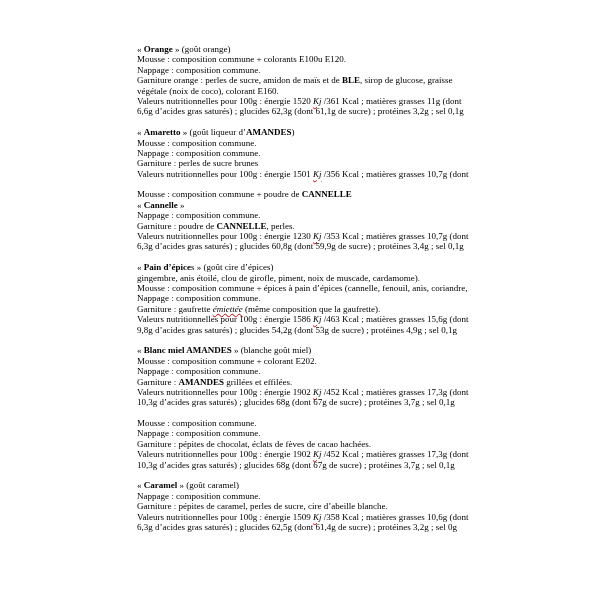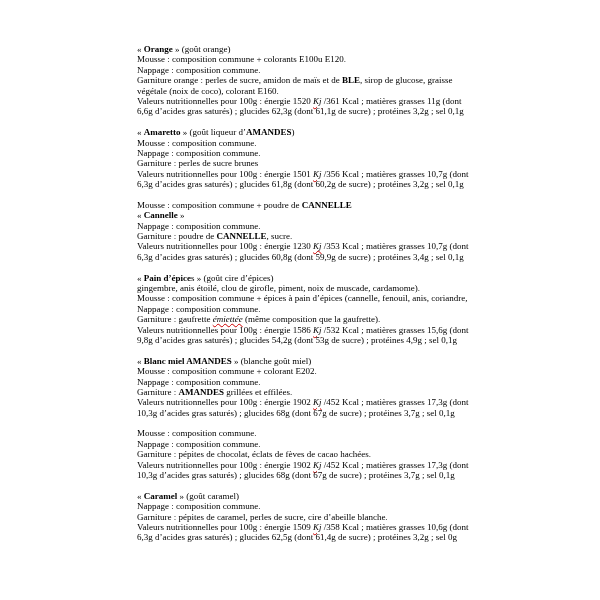--- a/index.html
+++ b/index.html
@@ -51,37 +51,36 @@
         <div class="line"><span>végétale (noix de coco), colorant E160.</span></div>
         <div class="line"><span>Valeurs nutritionnelles pour 100g : énergie 1520 </span><span class="sp">Kj</span><span> /361 Kcal ; matières grasses 11g (dont</span></div>
         <div class="line"><span>6,6g d’acides gras saturés) ; glucides 62,3g (dont 61,1g de sucre) ; protéines 3,2g ; sel 0,1g</span></div>
       </div>
       <div class="section">
         <div class="line"><span>« </span><span class="b">Amaretto</span><span> » (goût liqueur d’</span><span class="b">AMANDES</span><span>)</span></div>
         <div class="line"><span>Mousse : composition commune.</span></div>
         <div class="line"><span>Nappage : composition commune.</span></div>
         <div class="line"><span>Garniture : perles de sucre brunes</span></div>
         <div class="line"><span>Valeurs nutritionnelles pour 100g : énergie 1501 </span><span class="sp">Kj</span><span> /356 Kcal ; matières grasses 10,7g (dont</span></div>
-        <div class="line"><span>6,3g d’acides gras saturés) ; glucides 61,8g (dont 60,2g de sucre) ; protéines 3,2g ; sel 0,1g</span></div>
       </div>
       <div class="section">
         <div class="line"><span>Mousse : composition commune + poudre de </span><span class="b">CANNELLE</span></div>
         <div class="line"><span>« </span><span class="b">Cannelle</span><span> »</span></div>
         <div class="line"><span>Nappage : composition commune.</span></div>
-        <div class="line"><span>Garniture : poudre de </span><span class="b">CANNELLE</span><span>, sucre.</span></div>
+        <div class="line"><span>Garniture : poudre de </span><span class="b">CANNELLE</span><span>, perles.</span></div>
         <div class="line"><span>Valeurs nutritionnelles pour 100g : énergie 1230 </span><span class="sp">Kj</span><span> /353 Kcal ; matières grasses 10,7g (dont</span></div>
         <div class="line"><span>6,3g d’acides gras saturés) ; glucides 60,8g (dont 59,9g de sucre) ; protéines 3,4g ; sel 0,1g</span></div>
       </div>
       <div class="section">
         <div class="line"><span>« </span><span class="b">Pain d’épice</span><span>s » (goût cire d’épices)</span></div>
         <div class="line"><span>gingembre, anis étoilé, clou de girofle, piment, noix de muscade, cardamome).</span></div>
         <div class="line"><span>Mousse : composition commune + épices à pain d’épices (cannelle, fenouil, anis, coriandre,</span></div>
         <div class="line"><span>Nappage : composition commune.</span></div>
         <div class="line"><span>Garniture : gaufrette </span><span class="sp">émiettée</span><span> (même composition que la gaufrette).</span></div>
-        <div class="line"><span>Valeurs nutritionnelles pour 100g : énergie 1586 </span><span class="sp">Kj</span><span> /532 Kcal ; matières grasses 15,6g (dont</span></div>
+        <div class="line"><span>Valeurs nutritionnelles pour 100g : énergie 1586 </span><span class="sp">Kj</span><span> /463 Kcal ; matières grasses 15,6g (dont</span></div>
         <div class="line"><span>9,8g d’acides gras saturés) ; glucides 54,2g (dont 53g de sucre) ; protéines 4,9g ; sel 0,1g</span></div>
       </div>
       <div class="section">
         <div class="line"><span>« </span><span class="b">Blanc miel AMANDES</span><span> » (blanche goût miel)</span></div>
         <div class="line"><span>Mousse : composition commune + colorant E202.</span></div>
         <div class="line"><span>Nappage : composition commune.</span></div>
         <div class="line"><span>Garniture : </span><span class="b">AMANDES</span><span> grillées et effilées.</span></div>
         <div class="line"><span>Valeurs nutritionnelles pour 100g : énergie 1902 </span><span class="sp">Kj</span><span> /452 Kcal ; matières grasses 17,3g (dont</span></div>
         <div class="line"><span>10,3g d’acides gras saturés) ; glucides 68g (dont 67g de sucre) ; protéines 3,7g ; sel 0,1g</span></div>
       </div>

